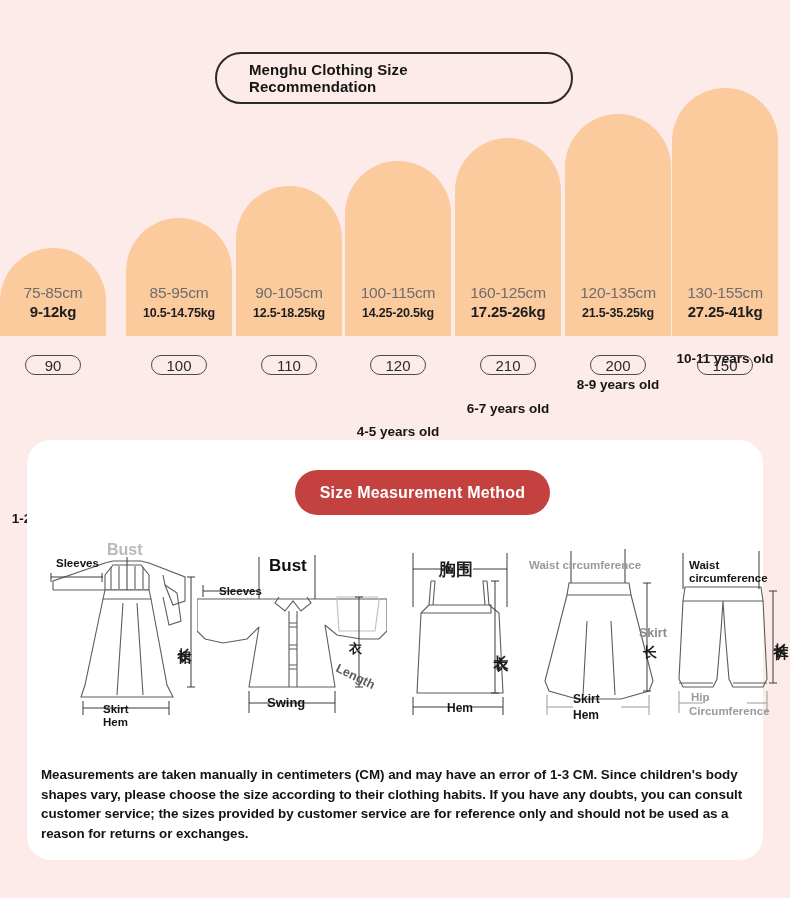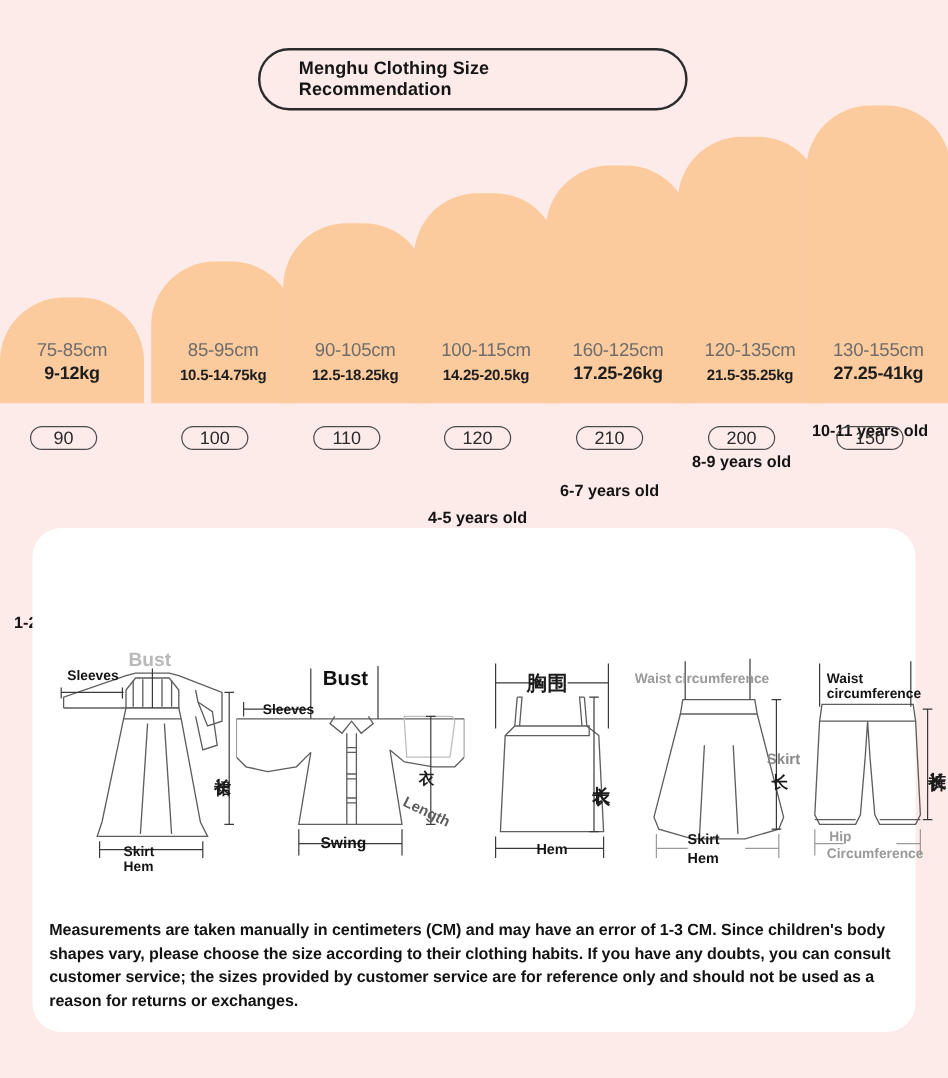--- a/index.html
+++ b/index.html
@@ -4,42 +4,42 @@
 <style>
   html,body{margin:0;padding:0;}
   body{
     width:790px;height:898px;
     background:#fcebe9;
     font-family:"Liberation Sans","DejaVu Sans",sans-serif;
     overflow:hidden;position:relative;
   }
   
   .title-pill{
-    position:absolute;left:215px;top:40px;width:358px;height:52px;
+    position:absolute;left:215px;top:52px;width:358px;height:52px;
     border:2px solid #2b2b2b;border-radius:26px;
     background:#fcebe9;
     display:flex;align-items:center;
     box-sizing:border-box;padding-left:32px;
   }
   .title-pill .t-text{
     font-size:15px;font-weight:bold;color:#151515;line-height:17px;
     letter-spacing:.1px;white-space:pre-line;
   }
 
   
   #size-chart{position:absolute;left:0;top:100px;width:790px;height:285px;}
   .col{position:absolute;bottom:0;width:106px;}
   .age-lbl{
     position:absolute;white-space:nowrap;font-size:13.5px;font-weight:bold;
     color:#141414;left:50%;transform:translateX(-50%);
   }
   .bar{
     position:absolute;left:0;width:106px;bottom:49px;
     background:#fbcb9e;
-    border-top-left-radius:53px;border-top-right-radius:53px;padding-left:14px;
+    border-top-left-radius:53px;border-top-right-radius:53px;
   }
   .bar .cm{
     position:absolute;left:0;right:0;bottom:34px;text-align:center;
     font-size:15.5px;color:#6f6c6b;letter-spacing:-.2px;
   }
   .bar .kg{
     position:absolute;left:0;right:0;bottom:16px;text-align:center;
     font-weight:bold;color:#1d1d1d;letter-spacing:-.2px;
   }
   .pill{
@@ -132,20 +132,23 @@
       <div class="bar" style="height: 248px;">
         <div class="cm">130-155cm</div>
         <div class="kg" style="font-size: 15px;">27.25-41kg</div>
       </div>
       <div class="pill">150</div>
     </div>
   </div>
 
 <div id="method-card">
 
+  <div class="method-badge">
+    <span>Size Measurement Method</span>
+  </div>
 
   <div id="garments">
 
     <div class="garment" style="left:18px;width:160px;">
       <svg width="160" height="200" viewBox="0 0 160 200">
         <g fill="none" stroke="#5d5d5d" stroke-width="1.1">
           <path d="M8 55 L8 46 L60 28 L68 26 L96 26 L104 28 L140 42 L140 66 L128 70 L120 50 L118 40"></path>
           <path d="M8 55 L60 55 L60 40"></path>
           <path d="M60 40 L68 30 L96 30 L104 40 L104 55 L60 55"></path>
           <path d="M66 32 L66 54 M74 31 L74 54 M90 31 L90 54 M98 32 L98 54"></path>

